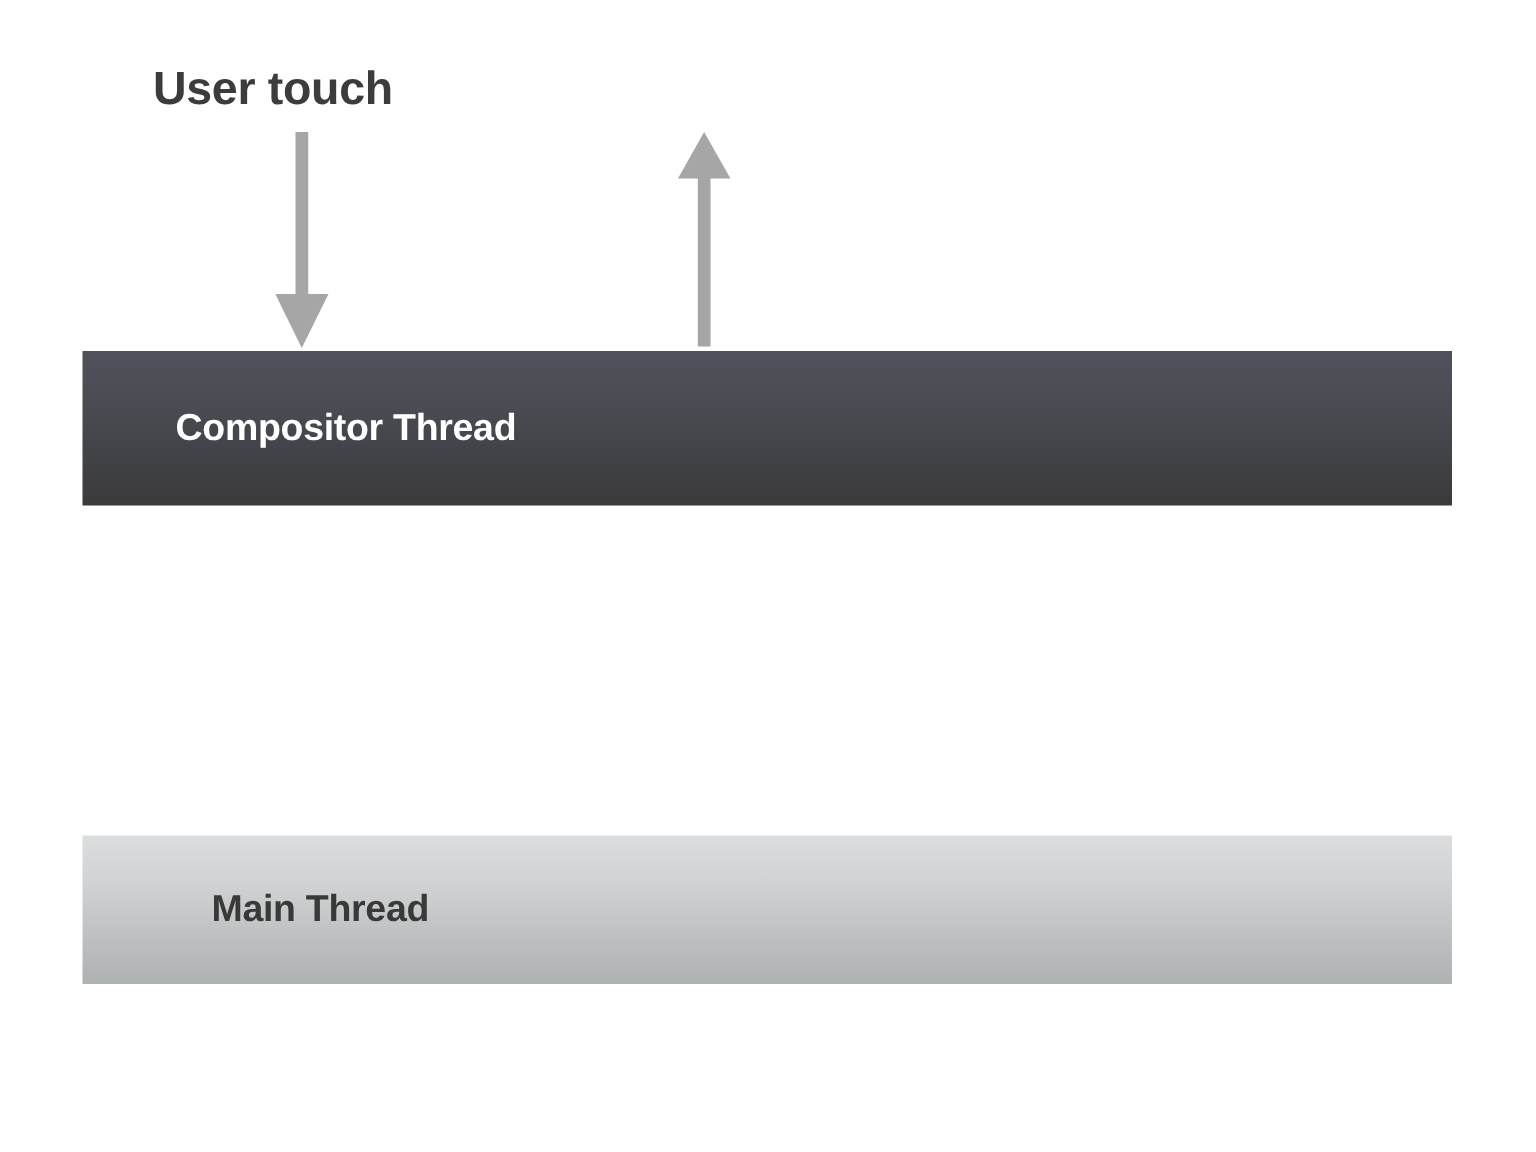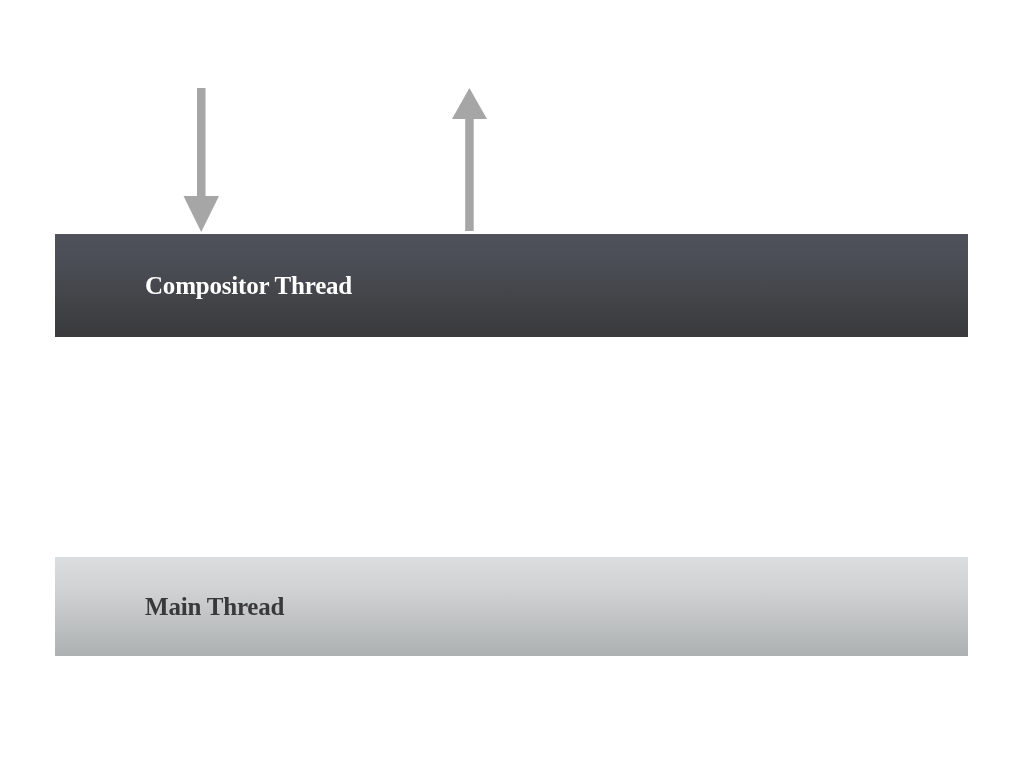--- a/index.html
+++ b/index.html
@@ -60,52 +60,54 @@
   
   .thread-bar {
     position: absolute;
     left: 55px;
     width: 913px;
     display: flex;
     align-items: center;
     box-sizing: border-box;
   }
   .thread-bar .bar-label {
-    font-family: Liberation Serif, serif;
+    font-family: Liberation Sans, sans-serif;
     font-weight: bold;
     font-size: 25px;
     line-height: 1;
     letter-spacing: -0.2px;
-    padding-left: 90px;
+    padding-left: 62px;
     white-space: nowrap;
   }
 
   #bar-compositor {
     top: 234px;
     height: 103px;
     background: linear-gradient(to bottom, #4f525a 0%, #494c53 35%, #414246 70%, #3a3a3c 100%);
   }
   #bar-compositor .bar-label {
     color: #ffffff;
   }
 
   #bar-main {
     top: 557px;
     height: 99px;
     background: linear-gradient(to bottom, #dcdddf 0%, #d0d2d4 32%, #bec1c2 68%, #aeb1b2 100%);
   }
   #bar-main .bar-label {
     color: #393939;
+    margin-left: 24px;
   }
 </style>
 </head>
 <body>
 
 <div id="canvas">
 
+  <div class="annot-label" id="label-user-touch">User touch</div>
 
 
   <svg class="arrow-svg" id="arrow-down" viewBox="0 0 42 145" width="42" height="145" aria-hidden="true">
     <rect x="16" y="0" width="8.5" height="113" fill="#a6a6a6"></rect>
     <polygon points="2.5,108 38,108 20.2,144" fill="#a6a6a6"></polygon>
   </svg>
 
   <svg class="arrow-svg" id="arrow-up" viewBox="0 0 40 145" width="40" height="145" aria-hidden="true">
     <rect x="15.2" y="30" width="8.5" height="115" fill="#a6a6a6"></rect>
     <polygon points="19.4,2 37,33 2,33" fill="#a6a6a6"></polygon>

